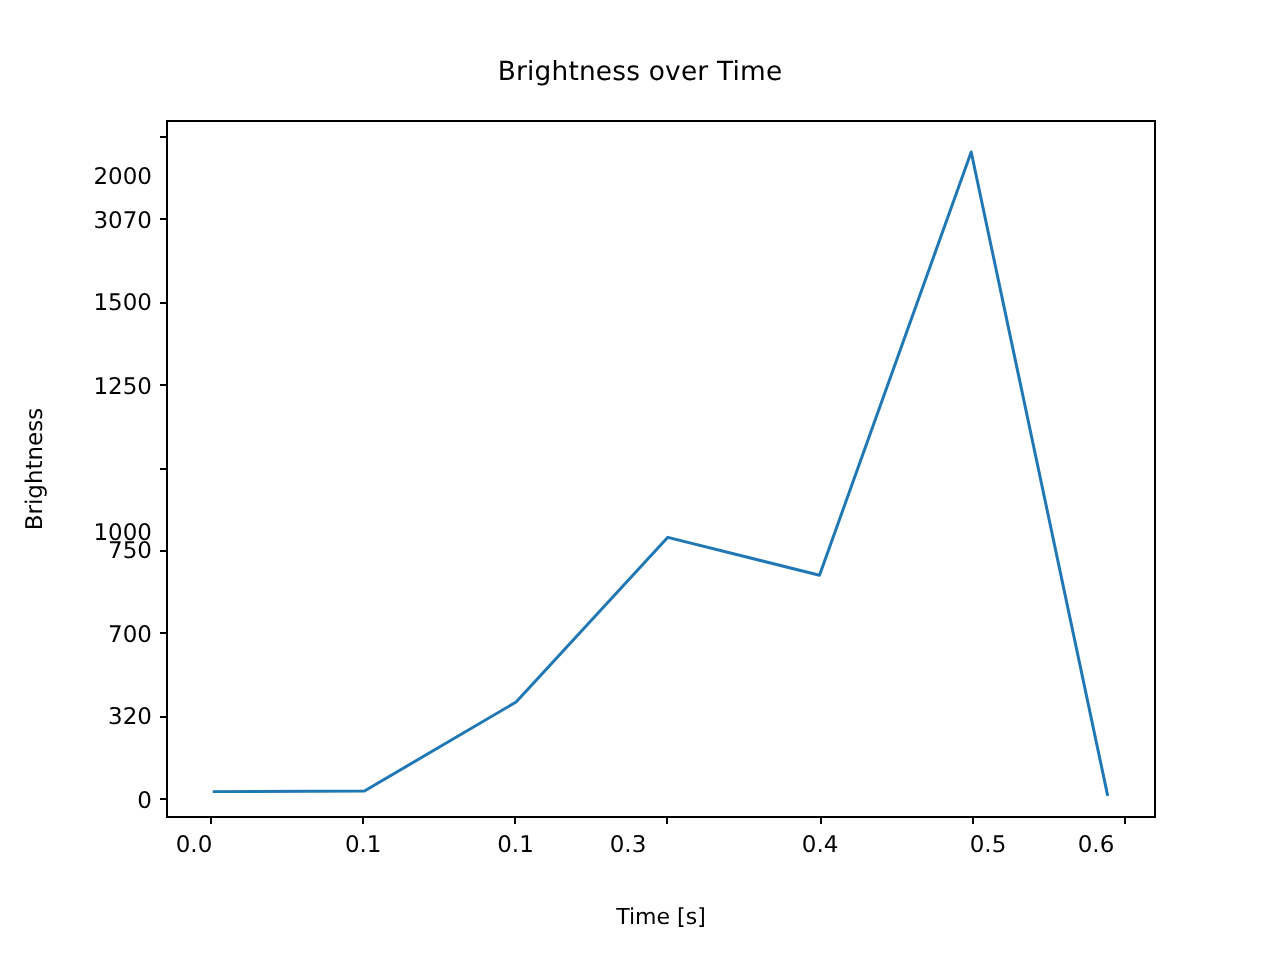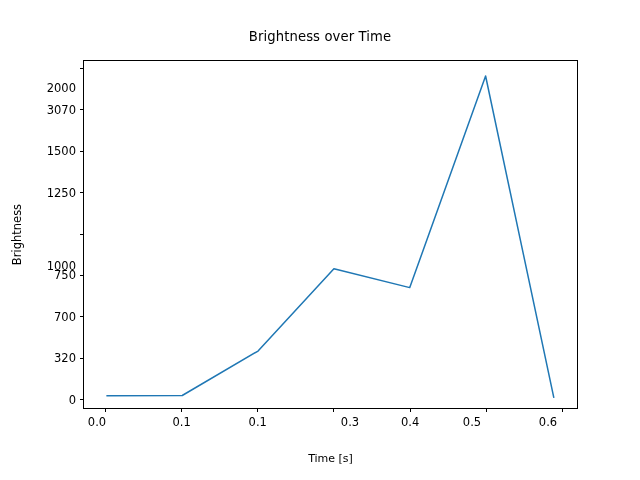--- a/index.html
+++ b/index.html
@@ -138,23 +138,23 @@
       <div class="ytick-mark" style="top: 192.176px;"></div>
       <div class="ytick-mark" style="top: 150.767px;"></div>
       <div class="ytick-mark" style="top: 109.357px;"></div>
       <div class="ytick-mark" style="top: 67.9476px;"></div>
     </div>
 
   <div id="xtick-labels">
       <div class="xtick-label" style="left: 97px;">0.0</div>
       <div class="xtick-label" style="left: 181.619px;">0.1</div>
       <div class="xtick-label" style="left: 257.773px;">0.1</div>
-      <div class="xtick-label" style="left: 350px;">0.3</div>
+      <div class="xtick-label" style="left: 314px;">0.3</div>
       <div class="xtick-label" style="left: 410.081px;">0.4</div>
-      <div class="xtick-label" style="left: 472px;">0.5</div>
+      <div class="xtick-label" style="left: 494px;">0.5</div>
       <div class="xtick-label" style="left: 548px;">0.6</div>
     </div>
   <div id="xtick-marks">
       <div class="xtick-mark" style="left: 104.965px;"></div>
       <div class="xtick-mark" style="left: 181.119px;"></div>
       <div class="xtick-mark" style="left: 257.273px;"></div>
       <div class="xtick-mark" style="left: 333.427px;"></div>
       <div class="xtick-mark" style="left: 409.581px;"></div>
       <div class="xtick-mark" style="left: 485.735px;"></div>
       <div class="xtick-mark" style="left: 561.888px;"></div>

